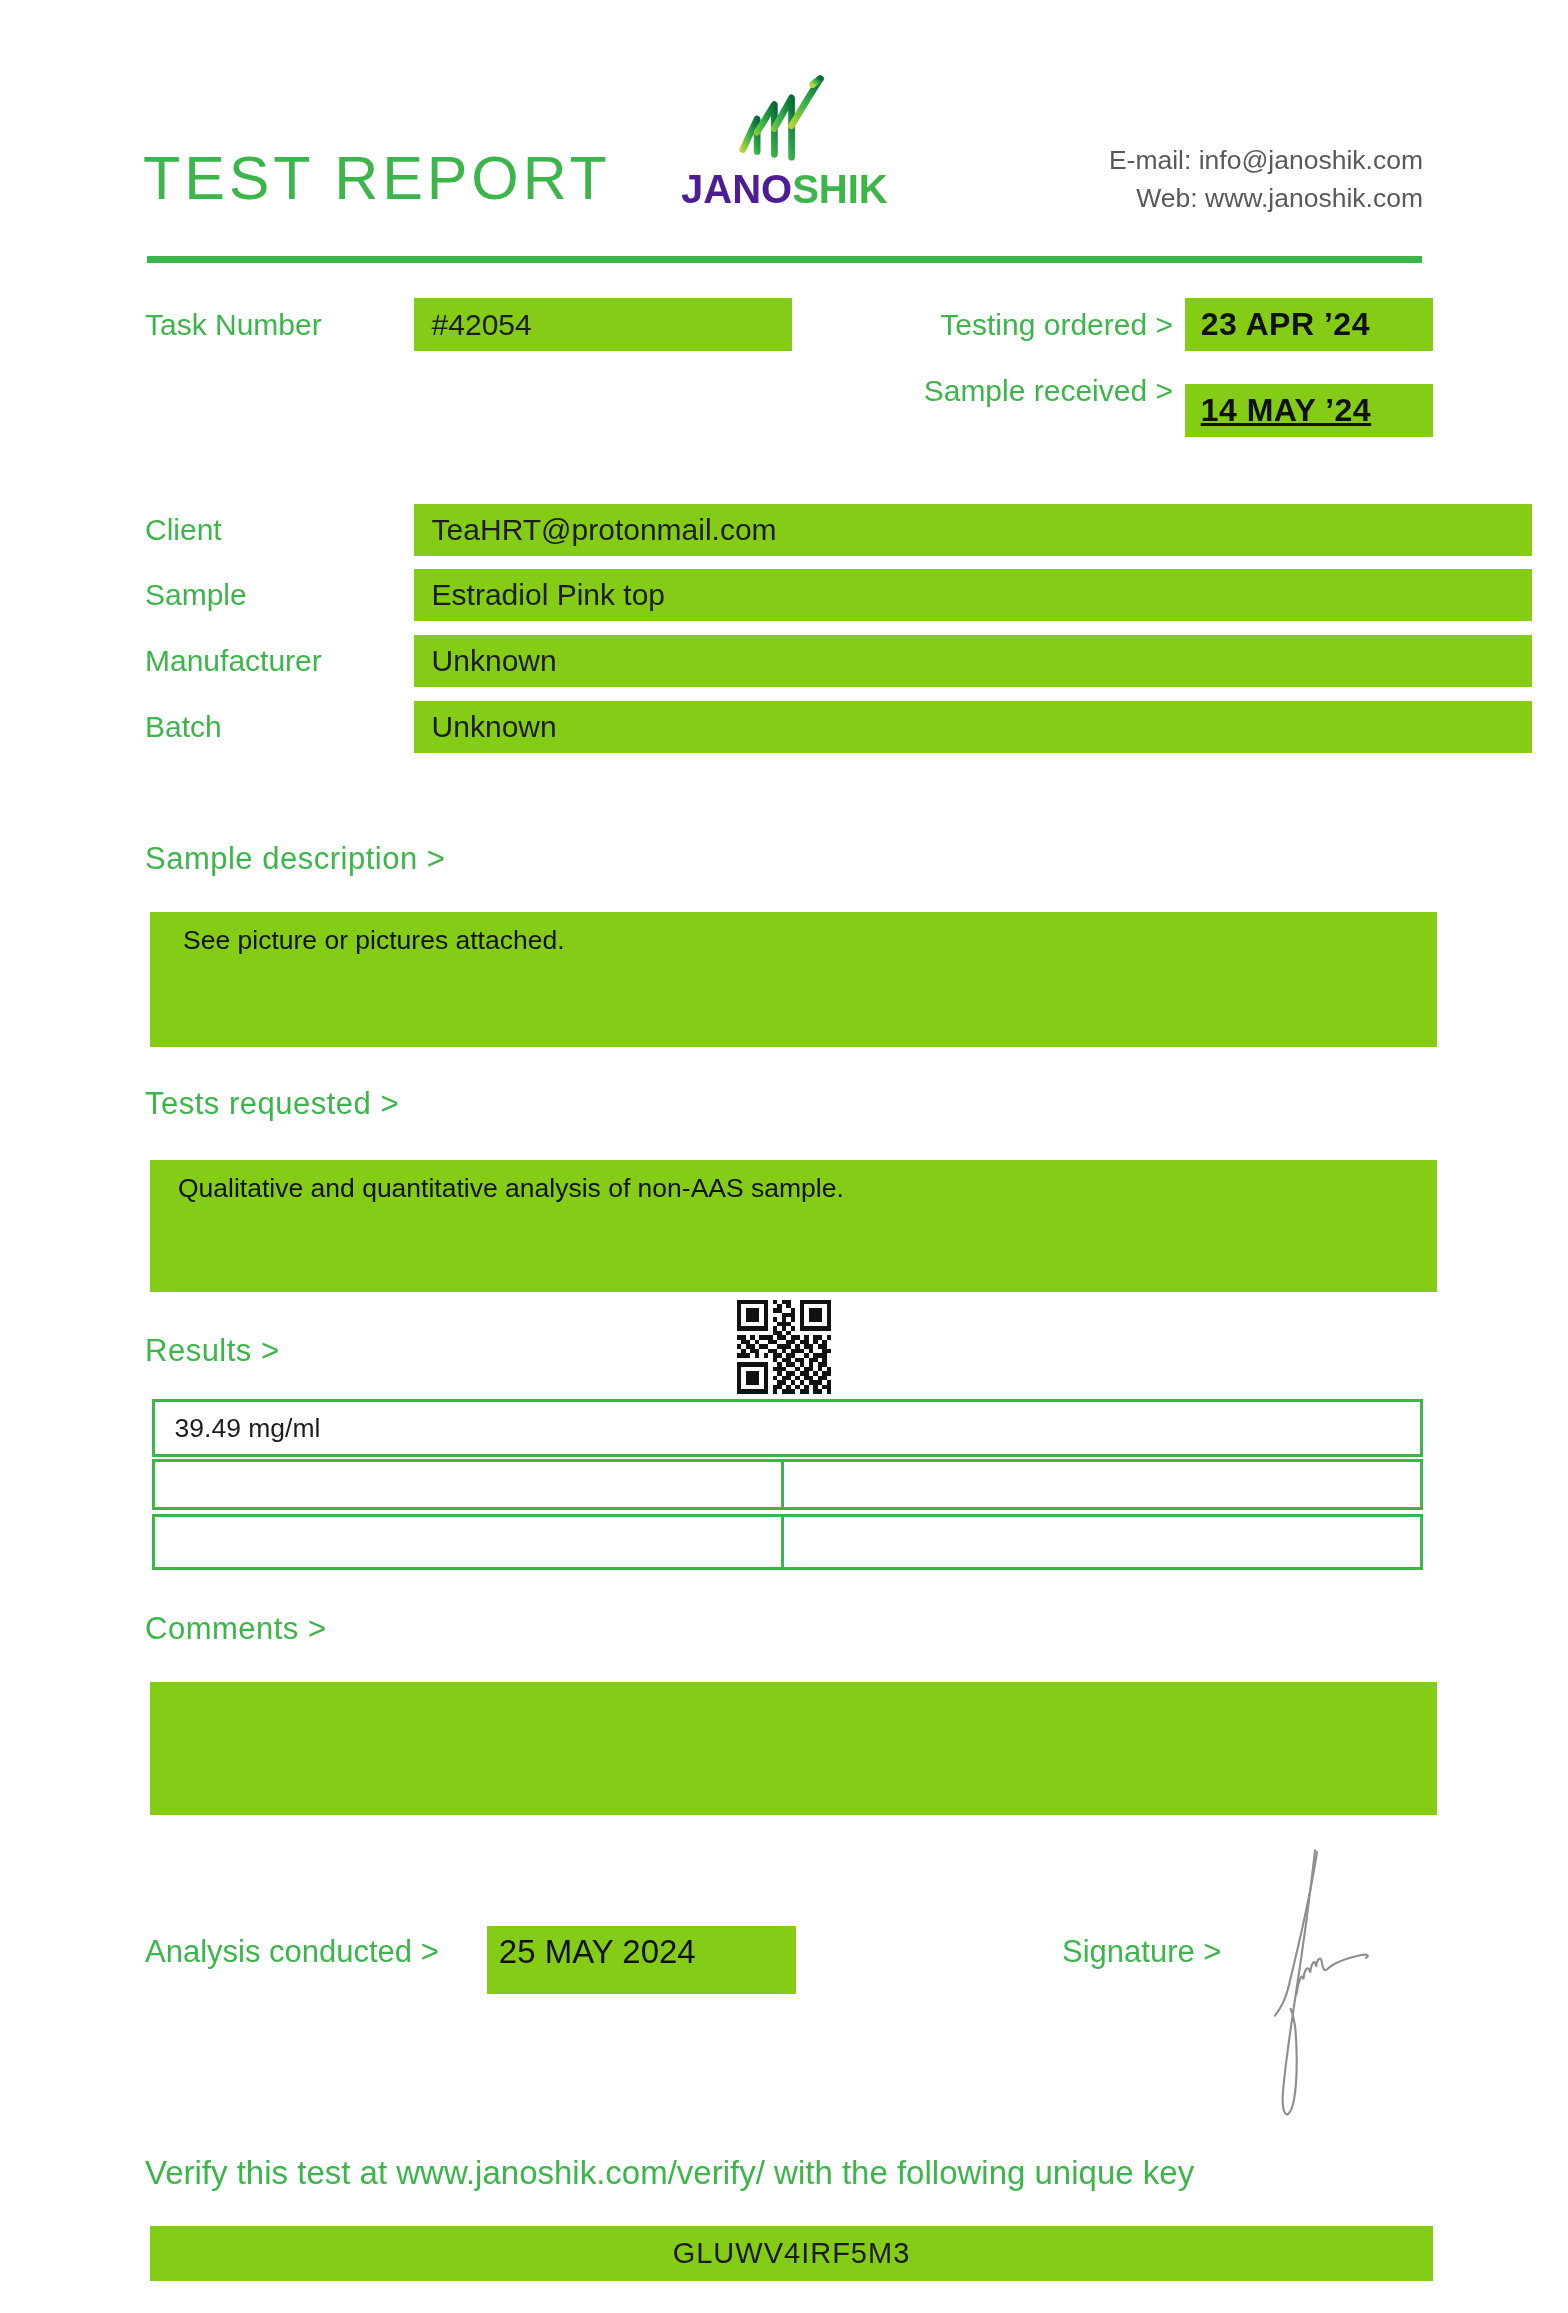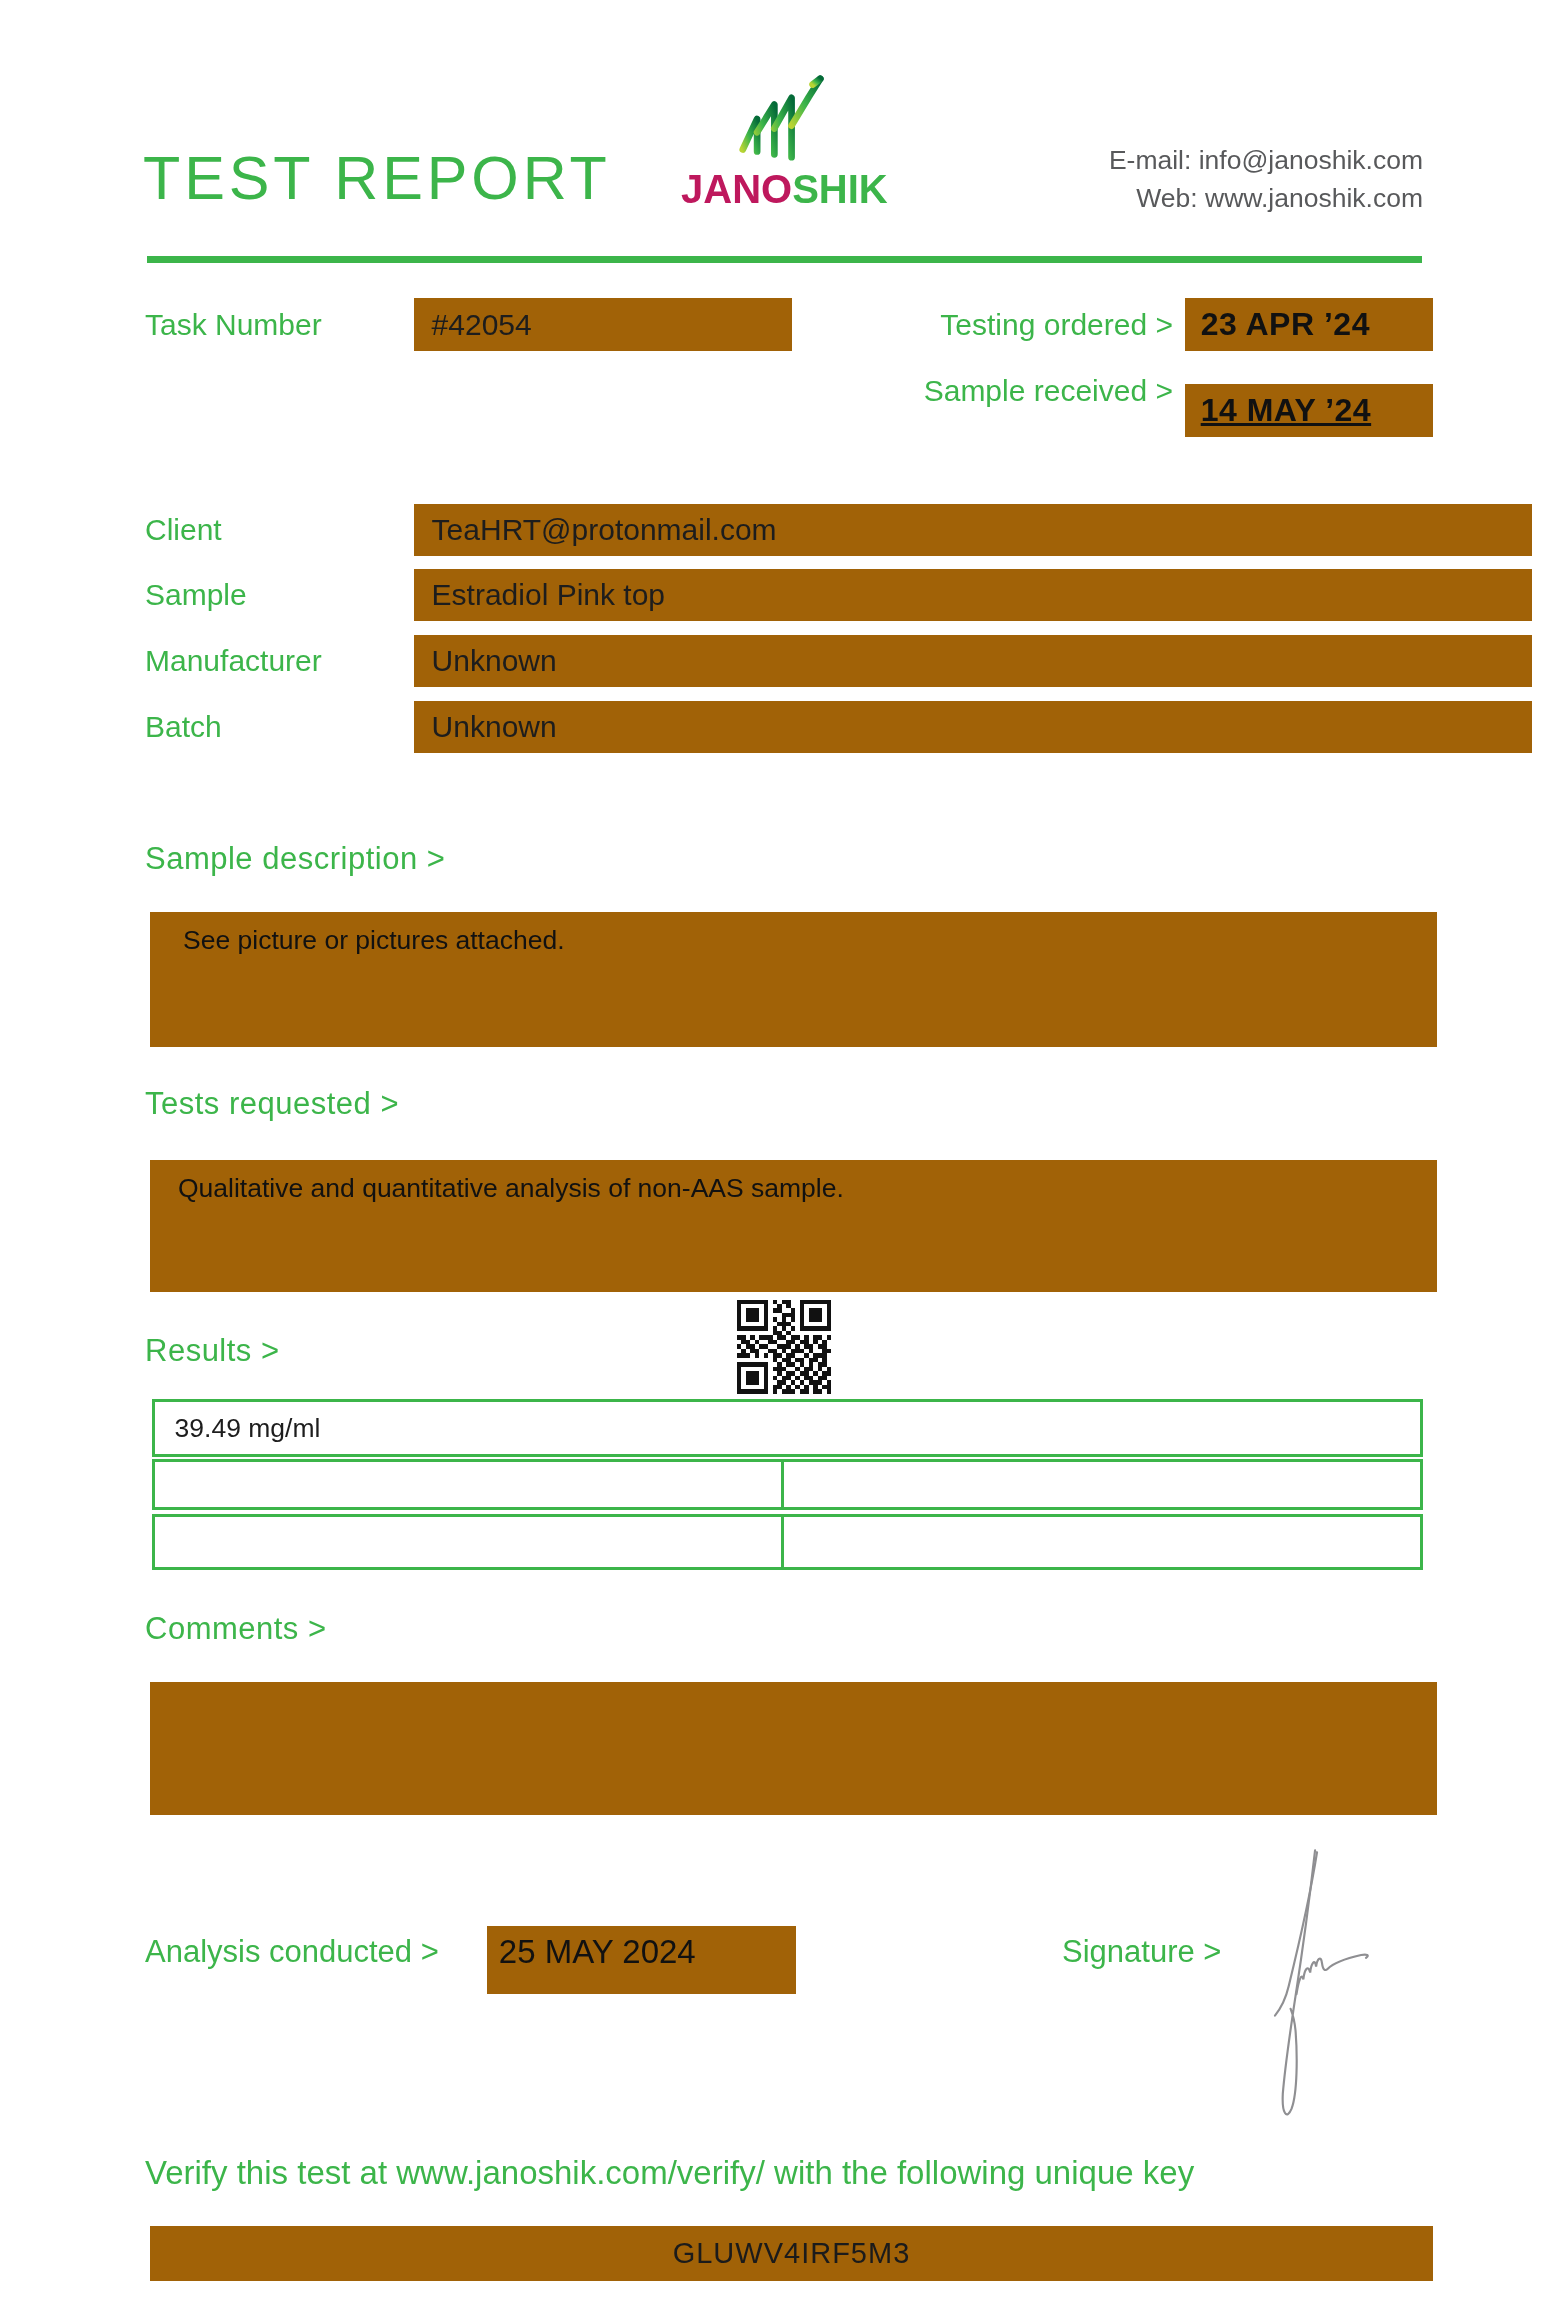--- a/index.html
+++ b/index.html
@@ -1,27 +1,27 @@
 <!DOCTYPE html>
 <html><head>
 <meta charset="utf-8">
 <style>
   html,body{margin:0;padding:0;overflow:hidden;}
   body{
     width:1568px;height:2313px;background:#ffffff;position:relative;
     font-family:"Liberation Sans", sans-serif;color:#1d1d1d;
   }
   .abs{position:absolute;}
-  .gbox{background:#a16207;}
+  .gbox{background:#84cc16;}
 
   
   .title{left:143px;top:143px;font-size:61px;letter-spacing:3.9px;color:#3cb54a;font-weight:400;}
   .logo-icon{left:733px;top:73px;width:98px;height:88px;}
   .logo-text{left:681px;top:167px;font-size:40px;font-weight:bold;letter-spacing:0px;}
-  .logo-text .dark{color:#be185d;}
+  .logo-text .dark{color:#4c1d95;}
   .logo-text .grn{color:#3cb54a;}
   .contact{right:145px;top:141px;text-align:right;font-size:26.5px;line-height:38px;color:#58595b;}
   .rule{left:147px;top:256px;width:1275px;height:6.9px;background:#3cb54a;}
 
   
   .lbl{font-size:30px;color:#3cb54a;}
   .task-label{left:145px;top:298px;height:53px;line-height:53px;}
   .task-box{left:414px;top:298px;width:378px;height:53px;line-height:53px;font-size:30px;padding-left:17.6px;box-sizing:border-box;}
   .ordered-label{left:882px;top:298px;width:291px;height:53px;line-height:53px;text-align:right;}
   .received-label{left:882px;top:364px;width:291px;height:53px;line-height:53px;text-align:right;}

